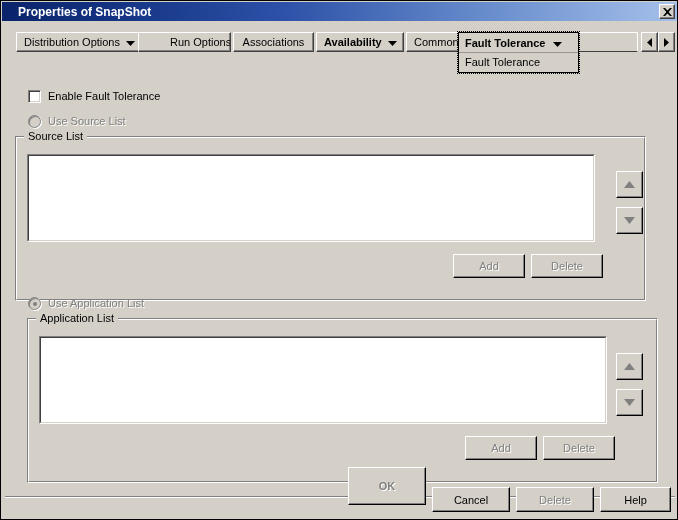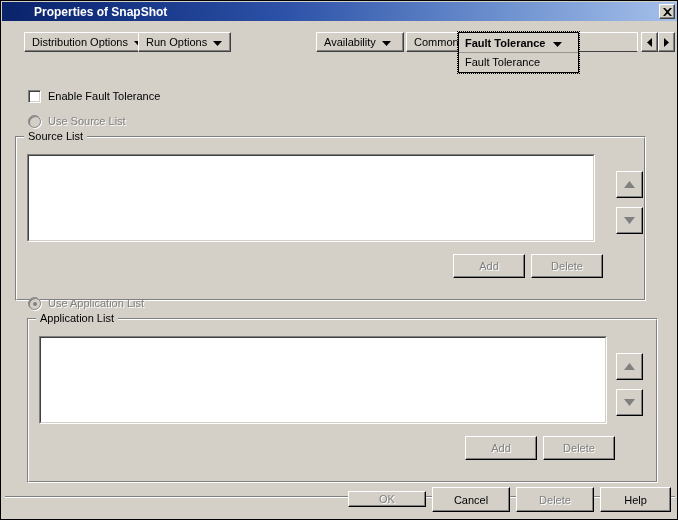--- a/index.html
+++ b/index.html
@@ -31,21 +31,21 @@
     width: 676px;
     height: 19px;
     background: linear-gradient(to right, #0a246a 0%, #12307f 14%, #2d52a8 42%, #6f93d0 75%, #a6c0ea 100%);
     display: flex;
     align-items: center;
   }
   #titlebar .title-text {
     color: #ffffff;
     font-size: 12px;
     font-weight: bold;
-    margin-left: 20px;
+    margin-left: 4px;
     letter-spacing: 0px;
     white-space: nowrap;
     padding-left: 12px;
   }
   #close-btn {
     position: absolute;
     right: 3px;
     top: 2px;
     width: 16px;
     height: 15px;
@@ -346,40 +346,43 @@
       <svg width="9" height="8" viewBox="0 0 9 8">
         <path d="M0 0 H2 L4.5 2.6 L7 0 H9 L5.6 4 L9 8 H7 L4.5 5.4 L2 8 H0 L3.4 4 Z" fill="#000000"></path>
       </svg>
     </div>
   </div>
 
   <div id="client">
 
     <div id="tabstrip">
 
-      <div class="tab" style="left:16px; width:144px;">
+      <div class="tab" style="left:8px; width:144px;">
         <span class="tab-label">Distribution Options</span>
         <span class="caret">
           <svg width="9" height="5" viewBox="0 0 9 5">
               <path d="M0 0 H9 L4.5 5 Z" fill="#000000"></path>
             </svg>
         </span>
       </div>
 
-      <div class="tab" style="left:130px; width:93px;">
+      <div class="tab" style="left:130px; width:93px;padding-left:24px;">
         <span class="tab-label">Run Options</span>
         <span class="caret">
           <svg width="9" height="5" viewBox="0 0 9 5">
               <path d="M0 0 H9 L4.5 5 Z" fill="#000000"></path>
             </svg>
         </span>
       </div>
 
-
-      <div class="tab" style="left:308px; width:88px;">
+      <div class="tab" style="left:225px; width:81px; justify-content:center;">
+        <span class="tab-label" style="padding-left:0;">Associations</span>
+      </div>
+
+      <div class="tab" style="left:308px; width:88px;font-weight:bold;">
         <span class="tab-label">Availability</span>
         <span class="caret">
           <svg width="9" height="5" viewBox="0 0 9 5">
               <path d="M0 0 H9 L4.5 5 Z" fill="#000000"></path>
             </svg>
         </span>
       </div>
 
       <div class="tab" style="left:398px; width:72px;">
         <span class="tab-label">Common</span>
@@ -478,19 +481,19 @@
         </svg>
     </div>
     <div class="arrow-btn" style="left:614px; top:368px;">
       <svg width="11" height="7" viewBox="0 0 11 7">
           <path d="M0 0 H11 L5.5 7 Z" fill="#808080"></path>
         </svg>
     </div>
 
     <div id="bottom-sep"></div>
 
-    <button class="btn disabled" style="left:346px; top:470px; width:78px; height:16px;">OK</button>
+    <button class="btn disabled" style="left:346px; top:446px; width:78px; height:38px;font-weight:bold;">OK</button>
     <button class="btn" style="left:430px; top:466px; width:78px; height:25px;">Cancel</button>
     <button class="btn disabled" style="left:514px; top:466px; width:78px; height:25px;">Delete</button>
     <button class="btn" style="left:598px; top:466px; width:71px; height:25px;">Help</button>
 
   </div>
 </div>
 
 </body></html>

